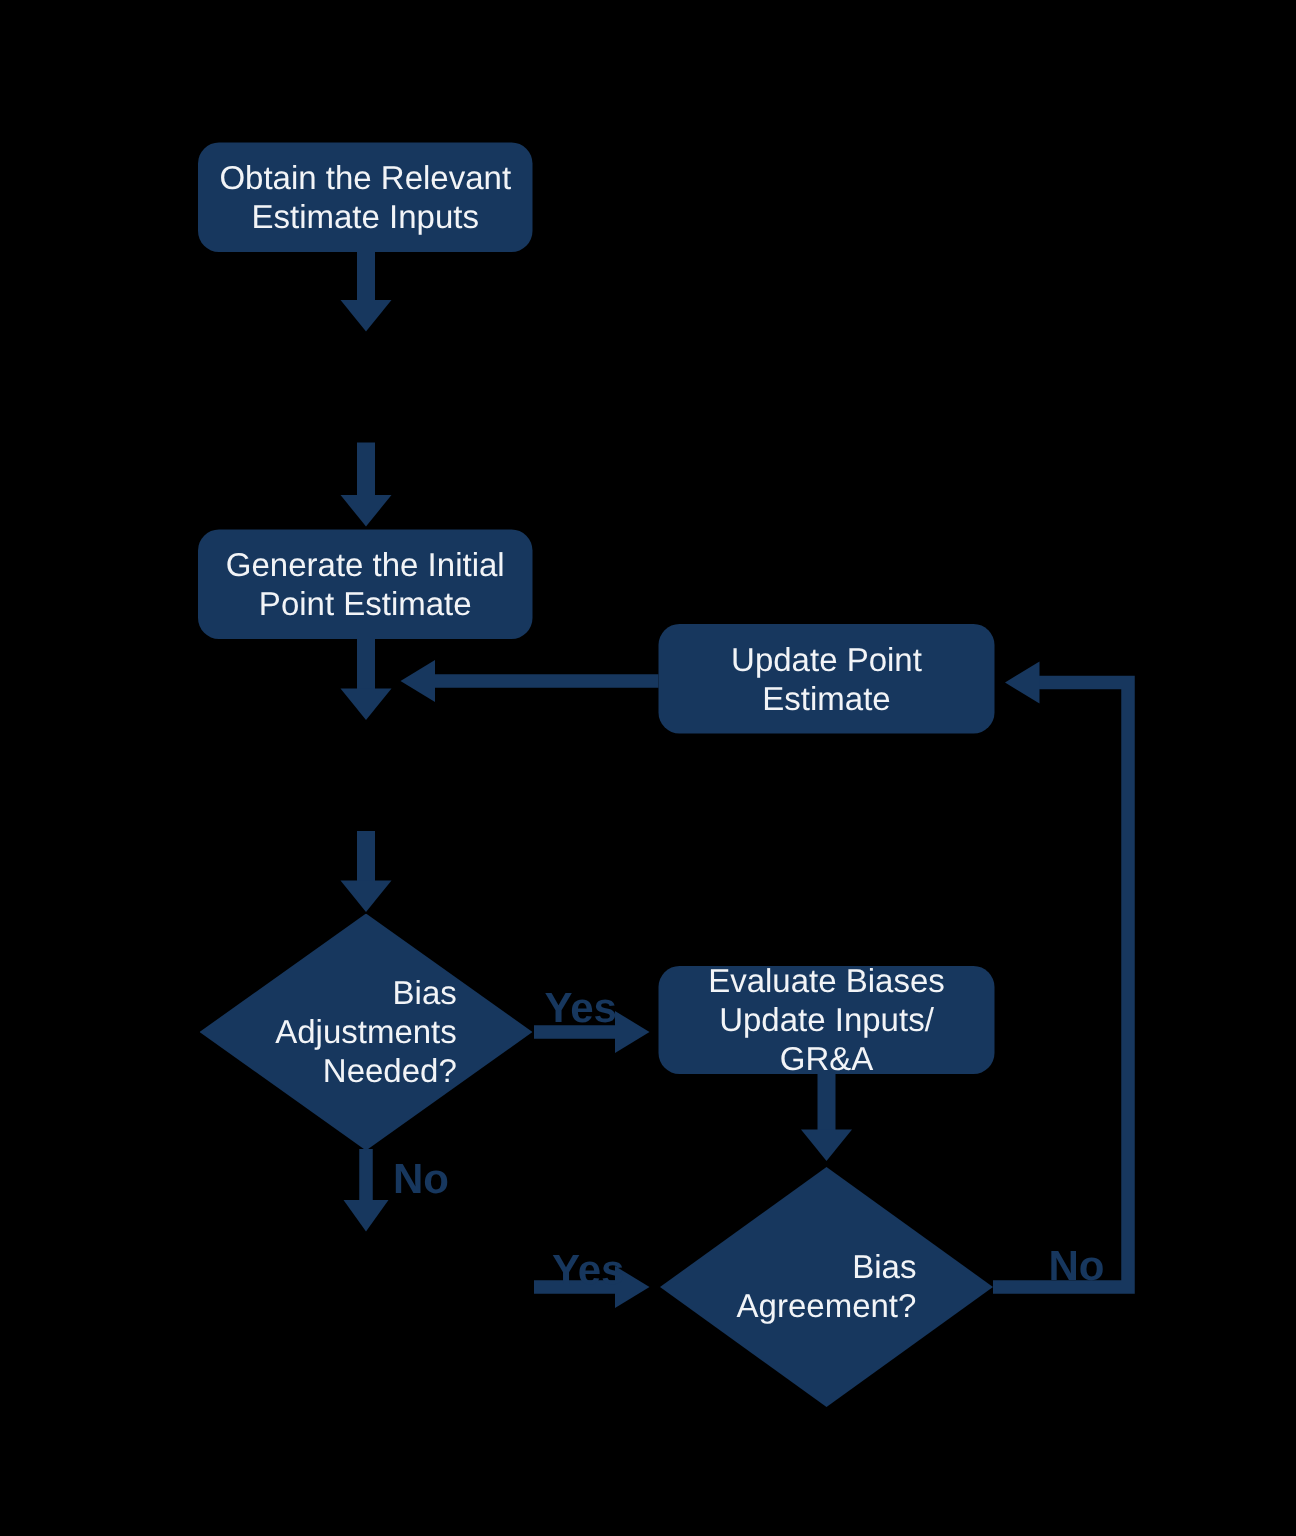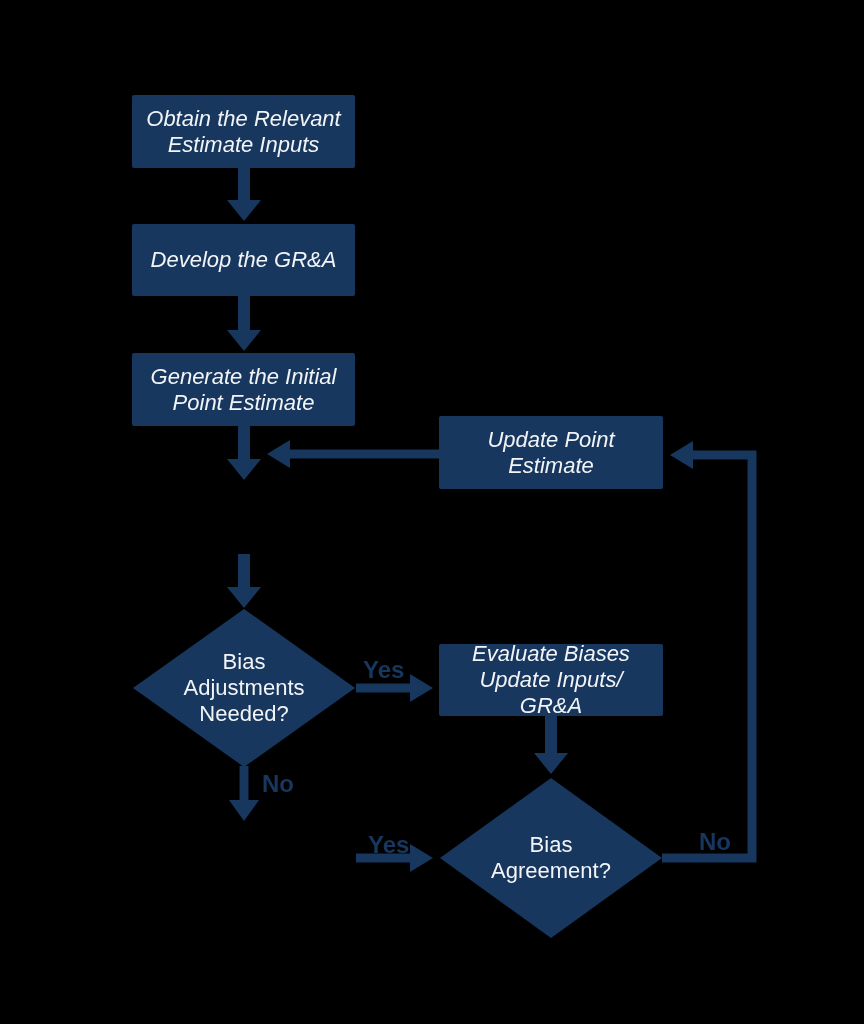--- a/index.html
+++ b/index.html
@@ -29,42 +29,42 @@
     justify-content: center;
     text-align: center;
     background: #17375e;
     color: #f2f4f7;
     font-size: 22px;
     line-height: 1.18;
     white-space: pre-line;
     box-sizing: border-box;
   }
   .node.process {
-    border-radius: 2px;
-    font-style: italic;
+    border-radius: 14px;
   }
   .node.decision {
     background: transparent;
     color: #f2f4f7;
+    text-align: right;
   }
   .diamond-shape {
     position: absolute;
     inset: 0;
     background: #17375e;
     clip-path: polygon(50% 0, 100% 50%, 50% 100%, 0 50%);
   }
   .node.decision .label {
     position: relative;
     z-index: 1;
     white-space: pre-line;
   }
   .edge-label {
     position: absolute;
     color: #17375e;
-    font-size: 24px;
+    font-size: 28px;
     font-weight: 700;
     white-space: nowrap;
   }
   
   #n-obtain   { left:132px; top: 95px; width:223px; height: 73px; }
   #n-develop  { left:132px; top:224px; width:223px; height: 72px; }
   #n-generate { left:132px; top:353px; width:223px; height: 73px; }
   #n-evaldrv  { left:132px; top:482px; width:223px; height: 72px; }
   #n-update   { left:439px; top:416px; width:224px; height: 73px; }
   #n-evalbias { left:439px; top:644px; width:224px; height: 72px; }
@@ -133,23 +133,20 @@
       <line x1="439" y1="454" x2="289" y2="454" stroke="#17375e" stroke-width="9"></line>
       <polygon points="290,440 290,468 267,454" fill="#17375e"></polygon>
     </g>
   </svg>
 
   <div class="node process" id="n-obtain">
     <span class="label">Obtain the Relevant
 Estimate Inputs</span>
   </div>
 
-  <div class="node process" id="n-develop">
-    <span class="label">Develop the GR&amp;A</span>
-  </div>
 
   <div class="node process" id="n-generate">
     <span class="label">Generate the Initial
 Point Estimate</span>
   </div>
 
 
   <div class="node process" id="n-evalbias">
     <span class="label">Evaluate Biases
 Update Inputs/

